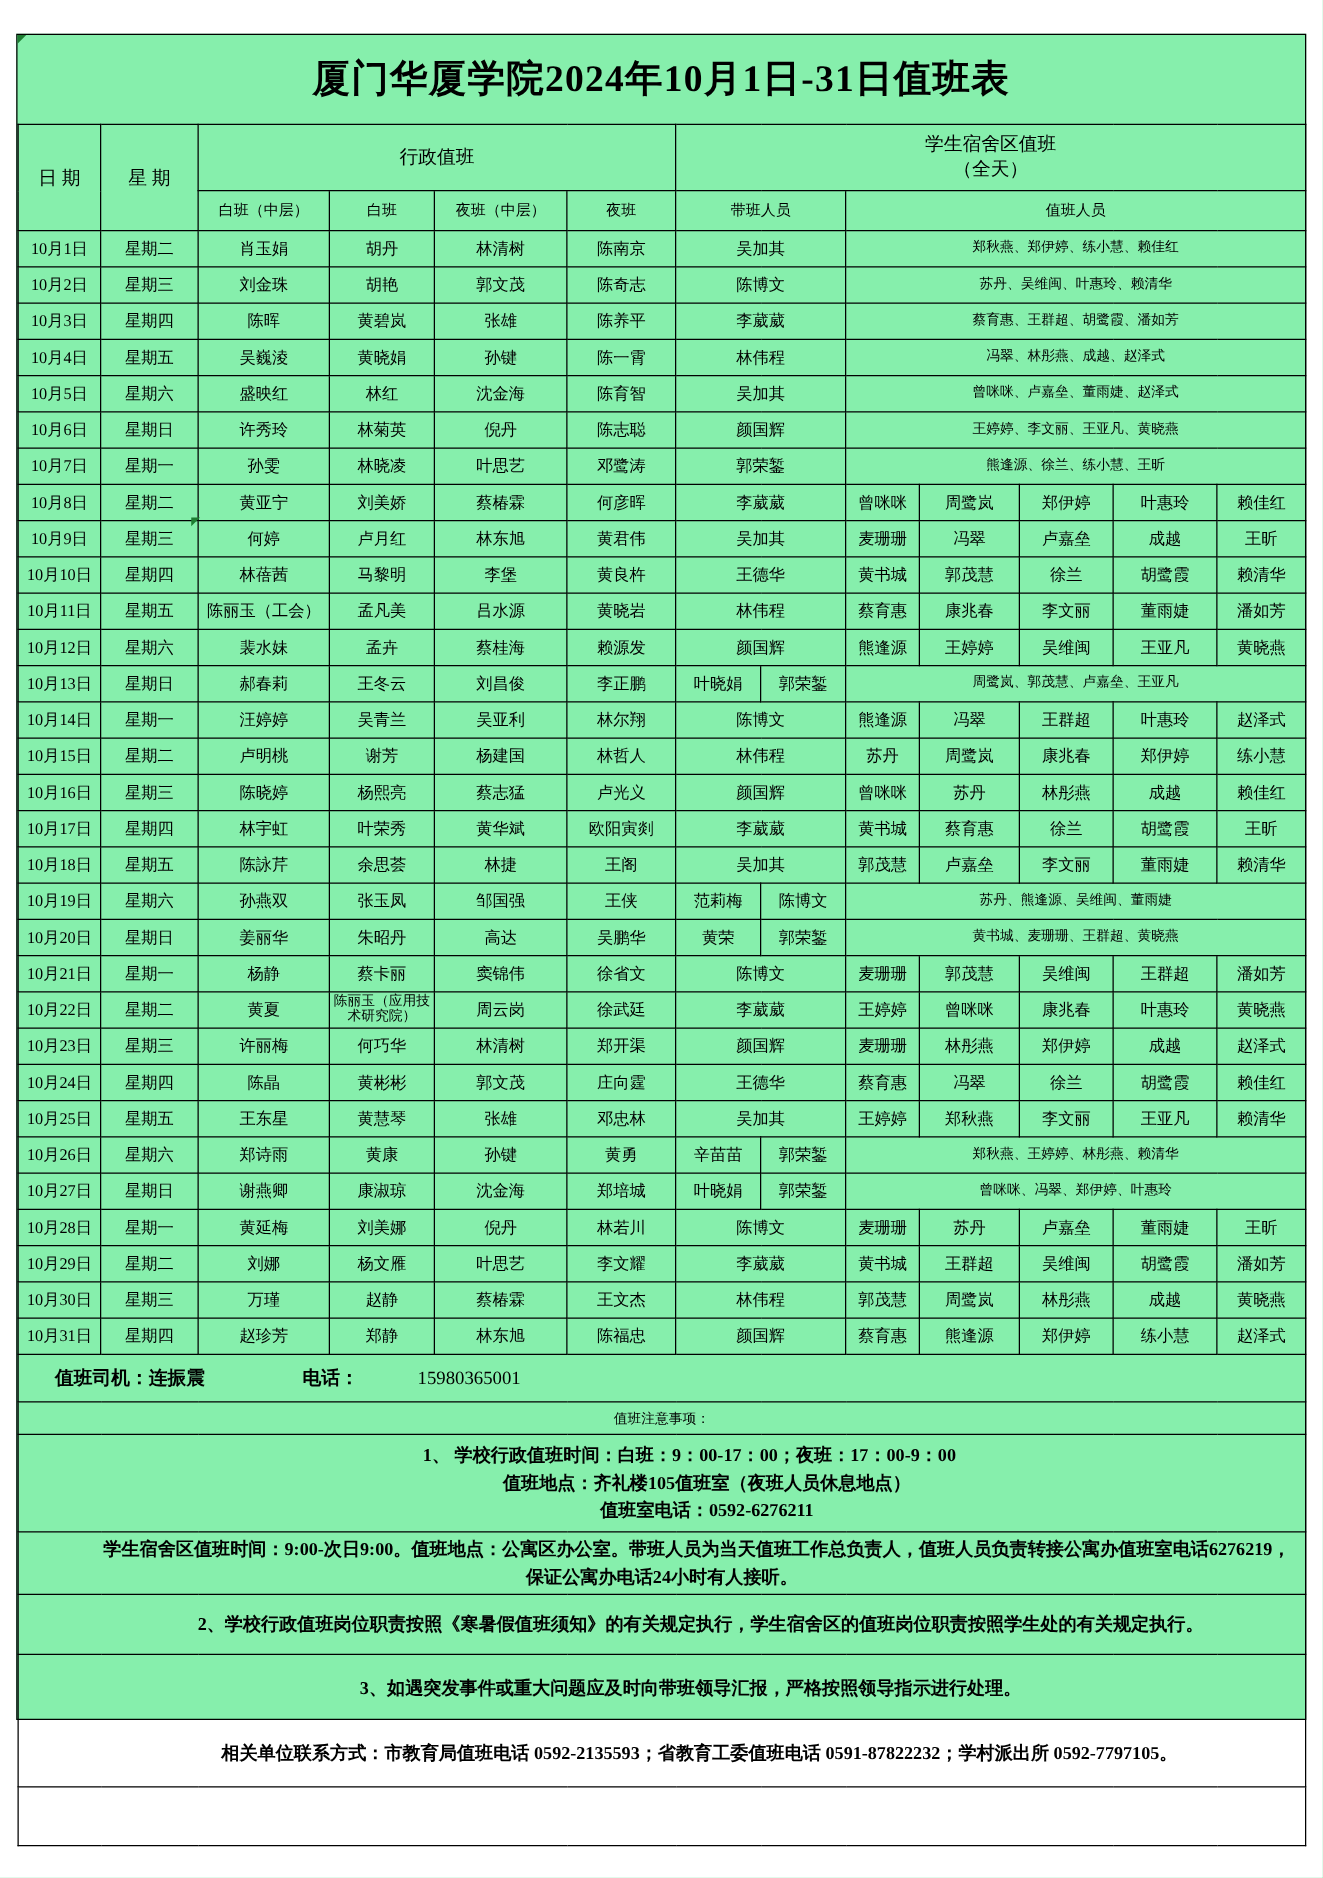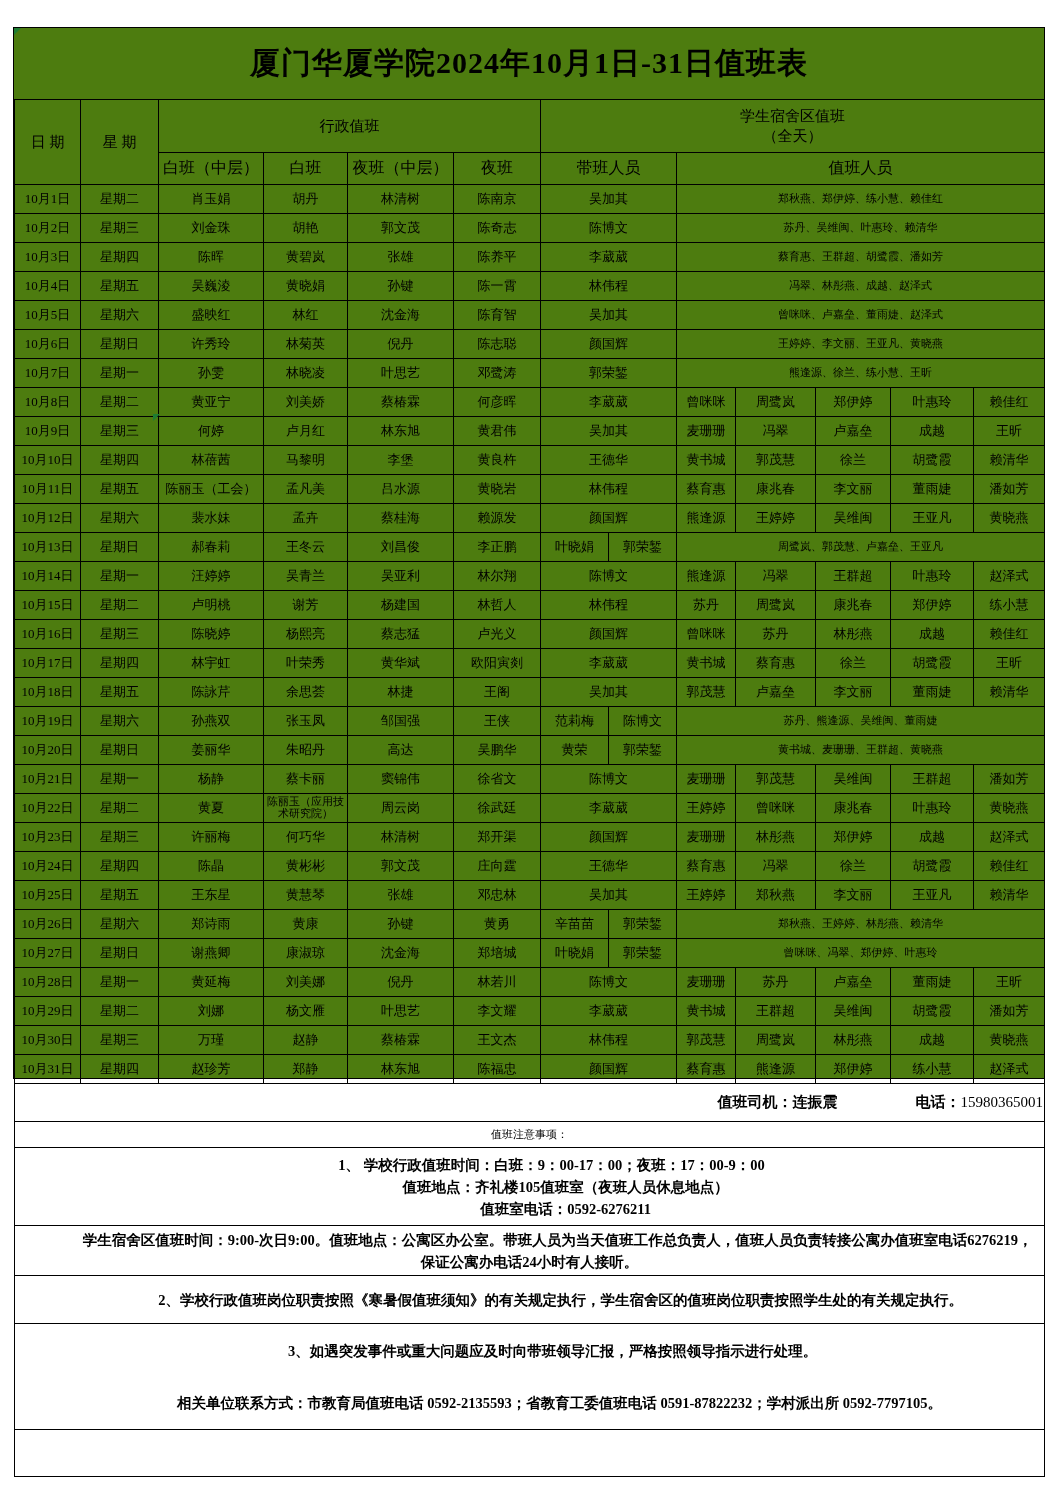--- a/index.html
+++ b/index.html
@@ -2,47 +2,47 @@
 <html><head>
 <meta charset="utf-8">
 <style>
   html,body { margin:0; padding:0; background:#ffffff; }
   body {
     width:1058px; height:1502px; position:relative;
     font-family:"Liberation Serif","DejaVu Serif",serif;
     color:#000;
   }
   .frame {
-    position:absolute; left:13px; top:27px; width:1032px; height:1052px;
-    border:1px solid #000; box-sizing:border-box; background:#4d7c0f;
+    position:absolute; left:13px; top:27px; width:1032px; height:1349px;
+    border:1px solid #000; box-sizing:border-box; background:#86efac;
   }
   .title {
     height:71px; display:flex; align-items:center; justify-content:center;
     font-size:30px; font-weight:bold; letter-spacing:1px;
   }
   table.roster {
     border-collapse:collapse; table-layout:fixed; width:1030px;
   }
   table.roster td, table.roster th {
     border:1px solid #000; text-align:center; vertical-align:middle;
     padding:0 1px; overflow:hidden; font-weight:normal;
   }
   thead th { font-weight:bold; font-size:15px; }
   th.group { line-height:1.35; white-space:pre-line; }
   tr.hrow1 th { height:52px; }
   tr.hrow2 th { height:31px; }
-  th.subhead { font-size:16px; }
+  th.subhead { font-size:12px; }
   tbody.data td { height:28px; font-size:13px; line-height:1.05; }
   tbody.data td.small { font-size:11px; line-height:1.08; }
   td.driver-cell { height:37px; }
-  .driver { display:flex; align-items:center; text-align:left; font-size:15px;justify-content:flex-end; }
+  .driver { display:flex; align-items:center; text-align:left; font-size:15px; }
   .driver .dlabel { font-weight:bold; padding-left:28px; }
   .driver .dphone { margin-left:78px; }
   .driver .dphone b { font-weight:bold; }
-  .driver .dphone span { font-weight:normal; }
+  .driver .dphone span { font-weight:normal;margin-left:47px; }
   td.notes-head { height:25px; font-weight:bold; font-size:11px; }
   td.note { text-align:left; vertical-align:top; font-size:14.5px; }
   td.note .ln { line-height:22px;font-weight:bold; }
   td.note-0 { height:77px; padding-top:13px; }
   td.note-0 .ln { padding-left:72px; }
   td.note-0 .ln:first-child { padding-left:44px; }
   td.note-1 { height:49px; padding-top:5px; }
   td.note-1 .ln { text-indent:56px; padding:0 4px; }
   td.note-2 { height:47px; padding-top:22px; }
   td.note-2 .ln { padding-left:62px; }

